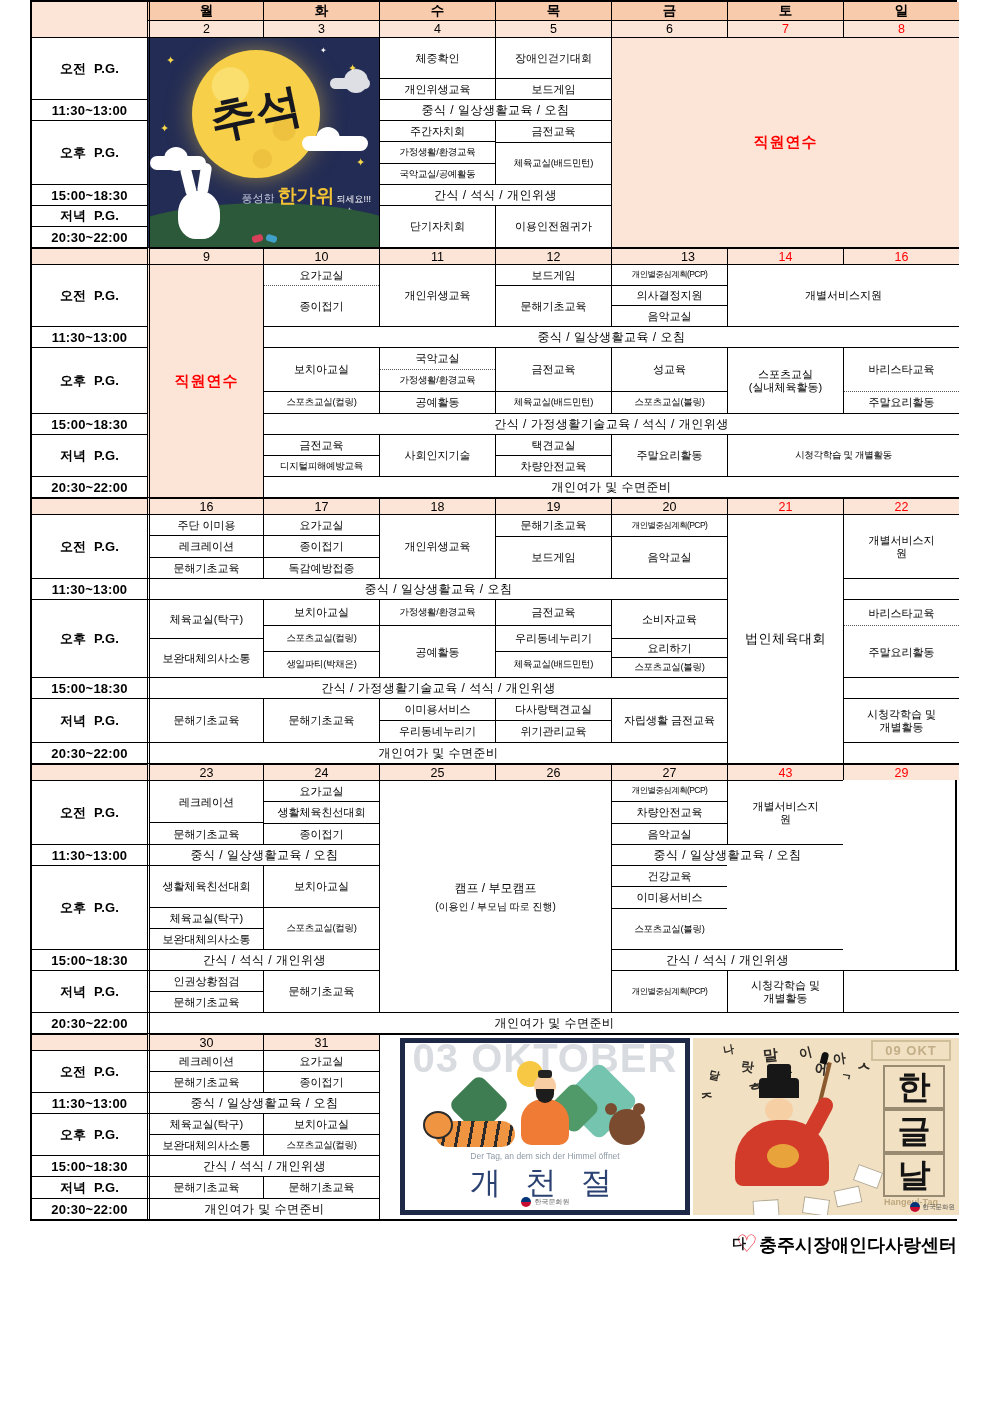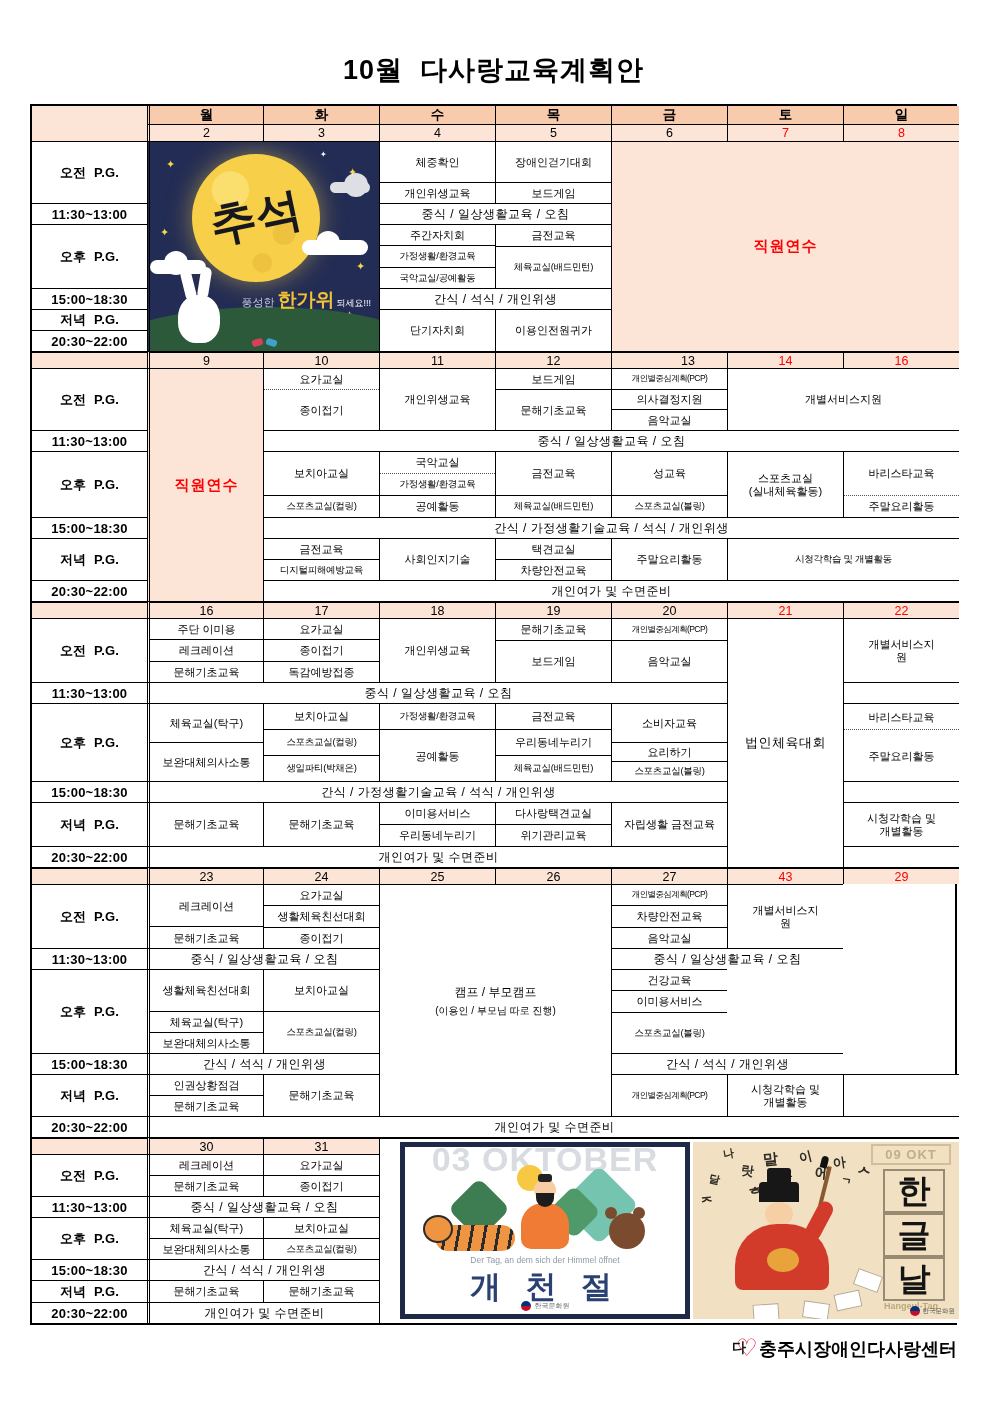--- a/index.html
+++ b/index.html
@@ -51,37 +51,37 @@
   .cap-pre{color:#c9cede;font-size:11px;margin-right:3px;}
   .cap-main{color:#f2c335;font-size:19px;font-weight:800;}
   .cap-post{color:#fff;font-size:9px;margin-left:2px;}
   .candy{position:absolute;bottom:5px;width:11px;height:7px;border-radius:3px;}
   .cd1{left:102px;background:#d8405a;transform:rotate(-16deg);}
   .cd2{left:116px;background:#3fa0c9;transform:rotate(18deg);}
   
   .imgzone{position:relative;background:#fff;}
   .card{position:absolute;top:3px;bottom:4px;}
   .gcj{left:20px;width:280px;background:#fff;border:5px solid #1e2947;overflow:hidden;}
-  .gcj-ghost{position:absolute;top:-7px;left:-6px;right:-6px;text-align:center;font-size:34px;font-weight:800;color:rgba(125,135,150,.30);letter-spacing:1px;white-space:nowrap;}
+  .gcj-ghost{position:absolute;top:-7px;left:-6px;right:-6px;text-align:center;font-size:40px;font-weight:800;color:rgba(125,135,150,.30);letter-spacing:1px;white-space:nowrap;}
   .mt{position:absolute;border-radius:8px;transform:rotate(45deg);}
   .mt1{left:52px;top:40px;width:44px;height:44px;background:#3e7d52;}
   .mt2{right:58px;top:30px;width:56px;height:56px;background:#74c4b0;}
   .mt3{right:92px;top:46px;width:38px;height:38px;background:#4f9a68;}
   .sun{position:absolute;left:112px;top:18px;width:26px;height:26px;border-radius:50%;background:#f7c843;}
   .tiger{position:absolute;left:30px;top:78px;width:80px;height:26px;border-radius:14px;background:repeating-linear-gradient(100deg,#ef9440 0 10px,#2b2b2b 10px 13px);}
   .tiger-head{position:absolute;left:18px;top:68px;width:26px;height:24px;border-radius:50%;background:#ef9440;border:2px solid #2b2b2b;}
   .bear{position:absolute;right:40px;top:66px;width:36px;height:36px;border-radius:50%;background:#7a4b2e;}
   .bear-ear{position:absolute;width:12px;height:12px;border-radius:50%;background:#7a4b2e;}
   .be1{right:68px;top:60px;} .be2{right:40px;top:60px;}
   .dangun-body{position:absolute;left:116px;top:56px;width:48px;height:46px;background:#ef7b34;border-radius:22px 22px 10px 10px;}
   .dangun-head{position:absolute;left:129px;top:32px;width:22px;height:22px;border-radius:50%;background:#f8cda4;}
   .dangun-beard{position:absolute;left:131px;top:46px;width:18px;height:14px;background:#1d1d1d;border-radius:0 0 9px 9px;}
   .dangun-hat{position:absolute;left:133px;top:27px;width:14px;height:8px;background:#222;border-radius:3px;}
   .gcj-sub{position:absolute;left:0;right:0;top:108px;text-align:center;font-size:8.5px;color:#8e9aa6;}
-  .gcj-title{position:absolute;left:0;right:0;top:119px;text-align:center;font-size:31px;font-weight:700;color:#2b4172;letter-spacing:8px;}
+  .gcj-title{position:absolute;left:0;right:0;top:119px;text-align:center;font-size:31px;font-weight:400;color:#2b4172;letter-spacing:8px;}
   .gcj-logo{position:absolute;left:0;right:0;bottom:3px;display:flex;align-items:center;justify-content:center;gap:4px;font-size:7px;color:#666;}
   .tg{width:10px;height:10px;border-radius:50%;background:conic-gradient(from 90deg,#c60c30 0 50%,#003478 0 100%);}
   .hgn{left:313px;right:0;background:#f1e0c1;overflow:hidden;}
   .sc{position:absolute;color:#2e2a26;font-weight:700;}
   .hg-ghost{position:absolute;right:8px;top:2px;width:76px;text-align:center;font-size:13px;font-weight:700;color:#c2ae88;border:2px solid rgba(170,150,110,.45);padding:1px 0;letter-spacing:1px;}
   .hg-box{position:absolute;right:14px;width:58px;height:40px;border:2px solid rgba(80,70,50,.55);display:flex;align-items:center;justify-content:center;font-size:33px;font-weight:800;color:#141414;}
   .hb0{top:27px;} .hb1{top:71px;} .hb2{top:115px;}
   .hg-sub{position:absolute;right:6px;top:159px;width:84px;text-align:center;font-size:9px;color:#bda77e;font-weight:700;}
   .hg-logo{position:absolute;right:4px;bottom:3px;display:flex;gap:3px;align-items:center;font-size:6.5px;color:#555;}
   .sj-hatTop{position:absolute;left:74px;top:26px;width:24px;height:16px;background:#171717;border-radius:3px;}
@@ -100,21 +100,20 @@
   
   .footer{margin-top:12px;text-align:right;font-size:18px;font-weight:700;display:flex;justify-content:flex-end;align-items:center;}
   .heart-wrap{position:relative;display:inline-block;width:26px;height:24px;margin-right:1px;}
   .heart{position:absolute;left:4px;top:-3px;color:#e8192c;font-size:24px;font-weight:700;}
   .ftr-da{position:absolute;left:0;top:2px;font-size:14px;font-weight:700;color:#111;z-index:2;}
 </style>
 </head>
 <body>
 
 <div class="page">
-  <h1 class="title">10월  다사랑교육계획안</h1>
   <div class="grid" id="calendar-grid">
       <div class="cell datelbl" style="grid-area: 1 / 1 / span 2; border-left: 0px; border-top: 0px;"></div>
       <div class="cell dayh dbl" style="grid-area: 1 / 2; border-top: 0px;">월</div>
       <div class="cell dayh" style="grid-area: 1 / 3; border-top: 0px;">화</div>
       <div class="cell dayh" style="grid-area: 1 / 4; border-top: 0px;">수</div>
       <div class="cell dayh" style="grid-area: 1 / 5; border-top: 0px;">목</div>
       <div class="cell dayh" style="grid-area: 1 / 6; border-top: 0px;">금</div>
       <div class="cell dayh" style="grid-area: 1 / 7; border-top: 0px;">토</div>
       <div class="cell dayh" style="grid-area: 1 / 8; border-top: 0px;">일</div>
       <div class="cell tlabel" style="grid-area: 3 / 1; border-left: 0px;">오전  P.G.</div>

